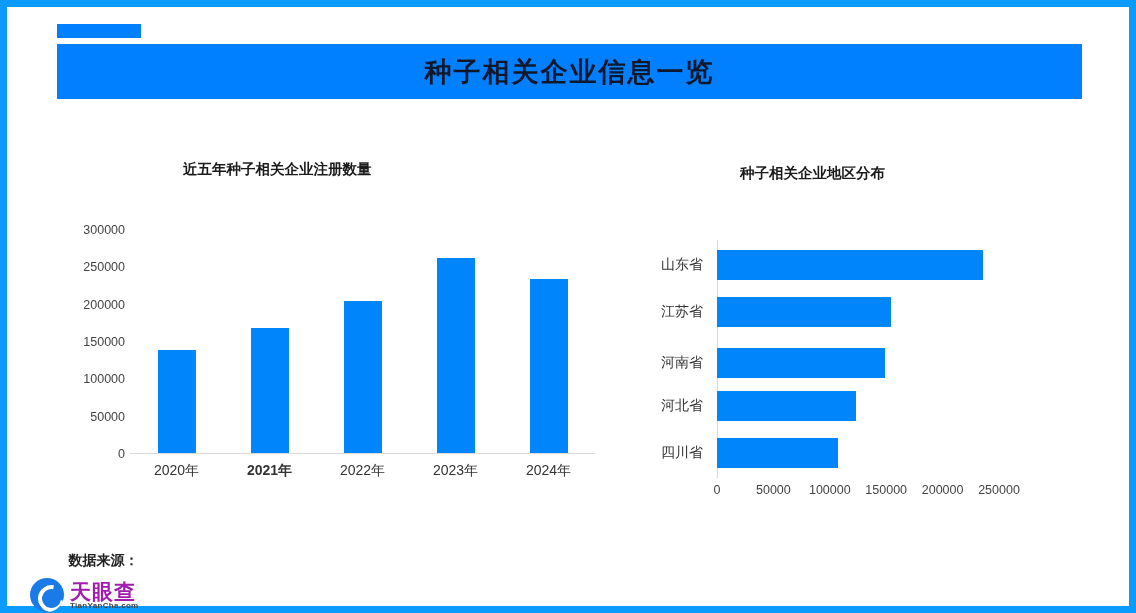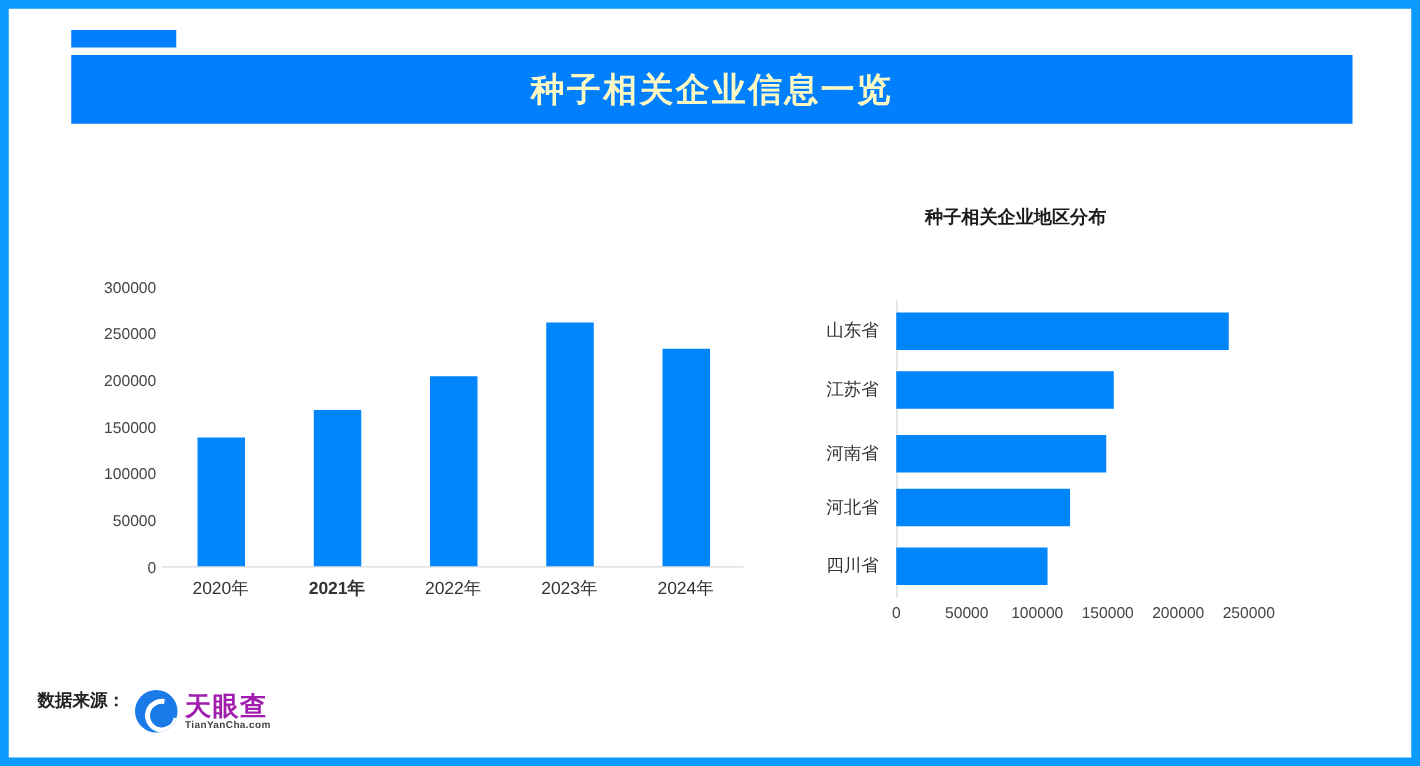--- a/index.html
+++ b/index.html
@@ -38,21 +38,21 @@
   }
 
   
   .header-band {
     position: absolute; left: 57px; top: 44px;
     width: 1025px; height: 55px;
     background: #0080ff;
     display: flex; align-items: center; justify-content: center;
   }
   .header-title {
-    color: #fef9c3;
+    color: #0f172a;
     font-size: 27px;
     font-weight: bold;
     letter-spacing: 2px;
   }
 
   
   .panel-left  { position: absolute; left: 57px;  top: 140px; width: 560px; height: 370px; }
   .panel-right { position: absolute; left: 620px; top: 140px; width: 470px; height: 370px; }
 
   .chart-title {
@@ -129,21 +129,21 @@
   .h-xlabel {
     position: absolute;
     font-size: 12.5px; color: #444444;
     transform: translateX(-50%);
     white-space: nowrap;
   }
 
   
   .footer-source {
     position: absolute; left: 30px; top: 552px;
-    display: flex; align-items: flex-start; gap: 8px;
+    display: flex; align-items: flex-end; gap: 8px; flex-direction: column;
   }
   .source-label { font-size: 14px; color: #222222; font-weight: bold; white-space: nowrap; }
   .tyc-logo { display: flex; align-items: center; gap: 6px; }
   .tyc-mark {
     width: 34px; height: 34px; border-radius: 50%;
     background: #1a7ae8;
     position: relative; overflow: hidden;
     flex: none;
   }
   .tyc-mark::after {
@@ -199,20 +199,21 @@
   <div class="frame-left"></div>
   <div class="frame-bottom"></div>
   <div class="frame-right"></div>
   <div class="corner-tl"></div>
 
   <div class="header-band">
     <div class="header-title">种子相关企业信息一览</div>
   </div>
 
   <div class="panel-left">
+    <div class="chart-title">近五年种子相关企业注册数量</div>
 
     <div class="vchart">
       <div class="v-ylabels" id="v-ylabels">
           <div class="v-ylabel" style="top: 224px;">0</div>
           <div class="v-ylabel" style="top: 186.667px;">50000</div>
           <div class="v-ylabel" style="top: 149.333px;">100000</div>
           <div class="v-ylabel" style="top: 112px;">150000</div>
           <div class="v-ylabel" style="top: 74.6667px;">200000</div>
           <div class="v-ylabel" style="top: 37.3333px;">250000</div>
           <div class="v-ylabel" style="top: 0px;">300000</div>

